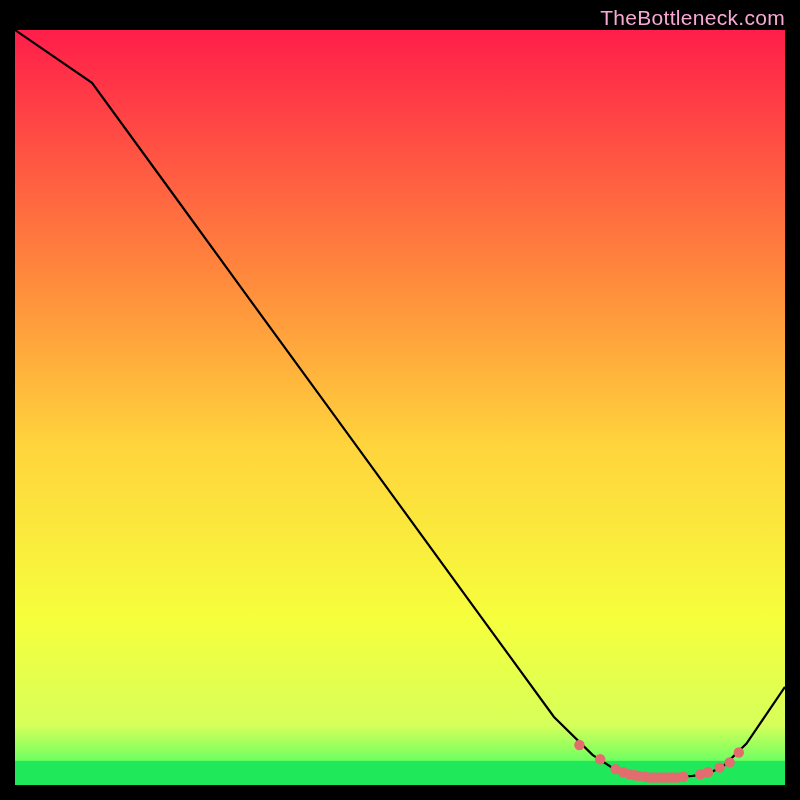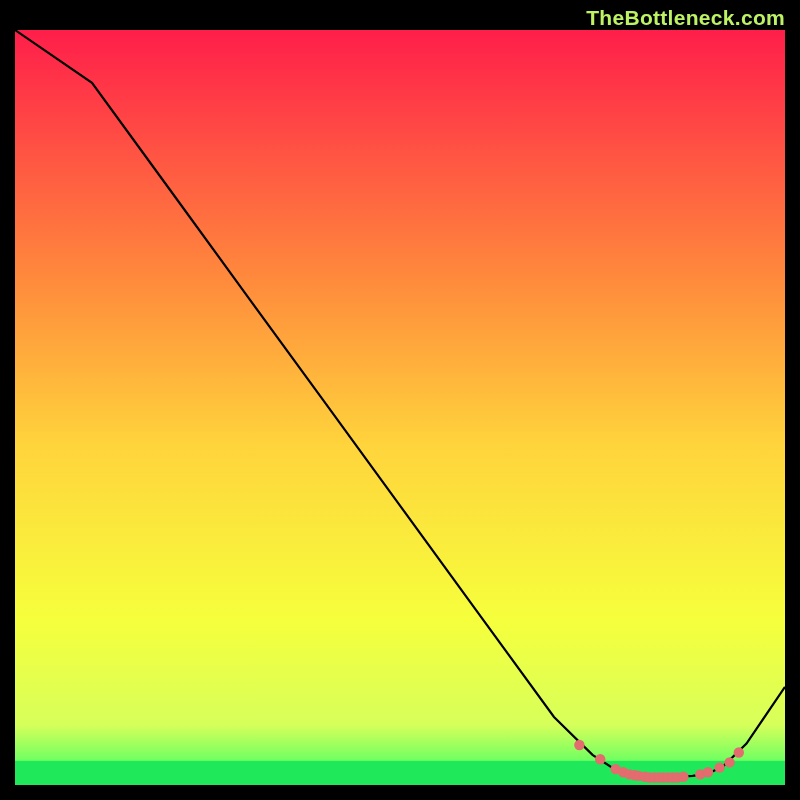--- a/index.html
+++ b/index.html
@@ -26,23 +26,23 @@
   }
   .plot svg {
     display: block;
     width: 100%;
     height: 100%;
   }
   .watermark {
     position: absolute;
     top: 6px;
     right: 15px;
-    color: #bef264;
+    color: #f9a8d4;
     font-size: 21px;
-    font-weight: 700;
+    font-weight: 400;
     letter-spacing: 0.3px;
   }
 </style>
 </head>
 <body>
 
 <div class="frame">
 
   <div class="watermark">TheBottleneck.com</div>
 

